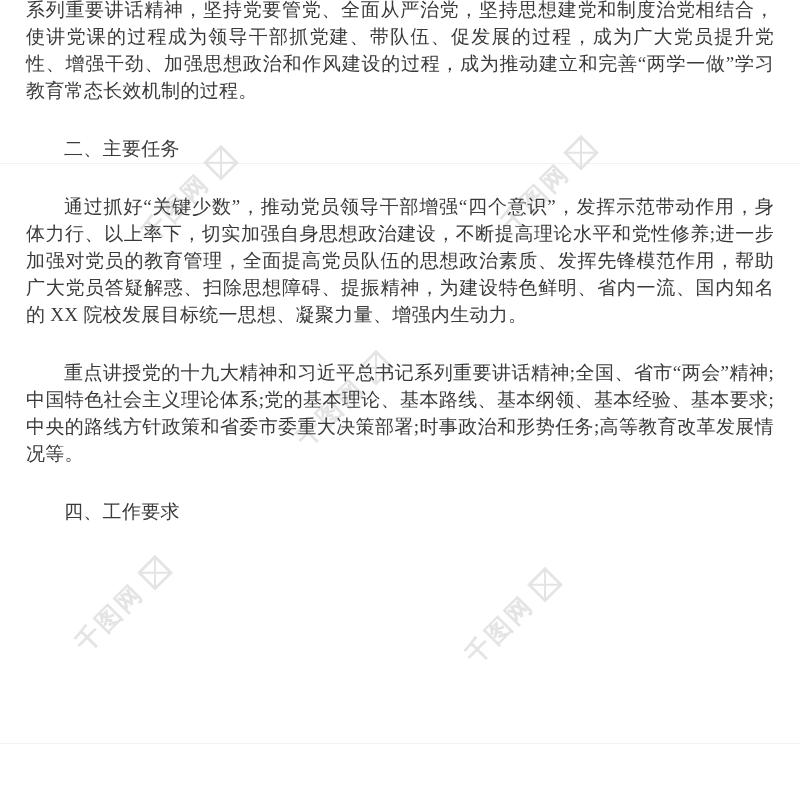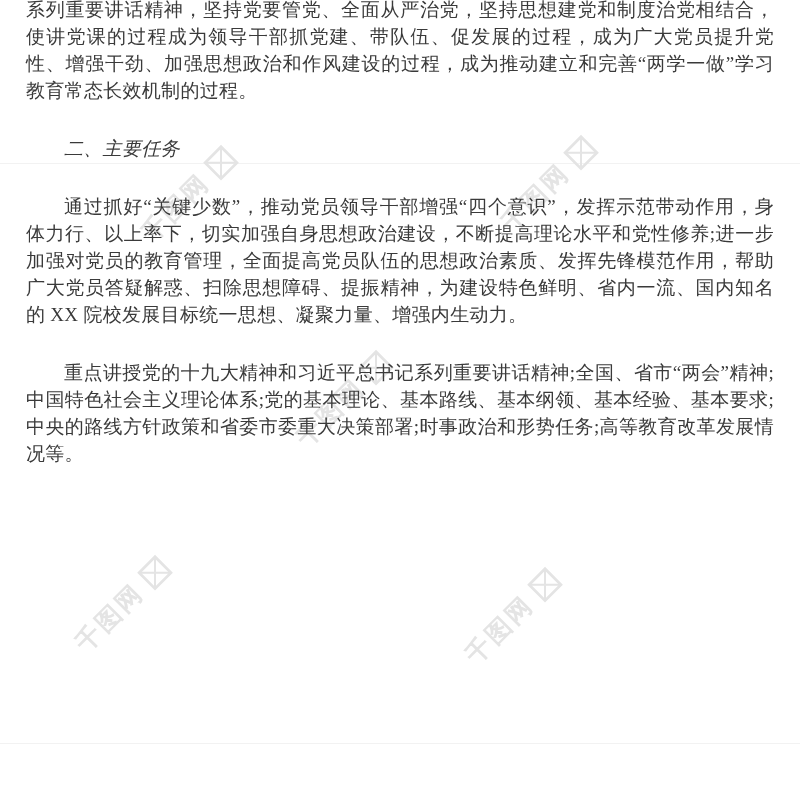--- a/index.html
+++ b/index.html
@@ -69,21 +69,20 @@
     letter-spacing: 0.3px;
   }
   .content p {
     margin: 0 0 31px 0;
   }
   .content p.indent {
     text-indent: 2em;
   }
   .content p.heading {
     text-indent: 2em;
-    font-style: italic;
   }
 </style>
 </head>
 <body>
 
 <div class="page">
 
   <div class="scan-band b1"></div>
   <div class="scan-band b2"></div>
 
@@ -133,15 +132,16 @@
           </svg>
       </span>
     </div>
   </div>
 
   <div class="content">
     <p>系列重要讲话精神，坚持党要管党、全面从严治党，坚持思想建党和制度治党相结合，使讲党课的过程成为领导干部抓党建、带队伍、促发展的过程，成为广大党员提升党性、增强干劲、加强思想政治和作风建设的过程，成为推动建立和完善“两学一做”学习教育常态长效机制的过程。</p>
     <p class="heading">二、主要任务</p>
     <p class="indent">通过抓好“关键少数”，推动党员领导干部增强“四个意识”，发挥示范带动作用，身体力行、以上率下，切实加强自身思想政治建设，不断提高理论水平和党性修养;进一步加强对党员的教育管理，全面提高党员队伍的思想政治素质、发挥先锋模范作用，帮助广大党员答疑解惑、扫除思想障碍、提振精神，为建设特色鲜明、省内一流、国内知名的 XX 院校发展目标统一思想、凝聚力量、增强内生动力。</p>
     <p class="indent">重点讲授党的十九大精神和习近平总书记系列重要讲话精神;全国、省市“两会”精神;中国特色社会主义理论体系;党的基本理论、基本路线、基本纲领、基本经验、基本要求;中央的路线方针政策和省委市委重大决策部署;时事政治和形势任务;高等教育改革发展情况等。</p>
+    <p class="heading">四、工作要求</p>
   </div>
 
 </div>
 
 </body></html>

